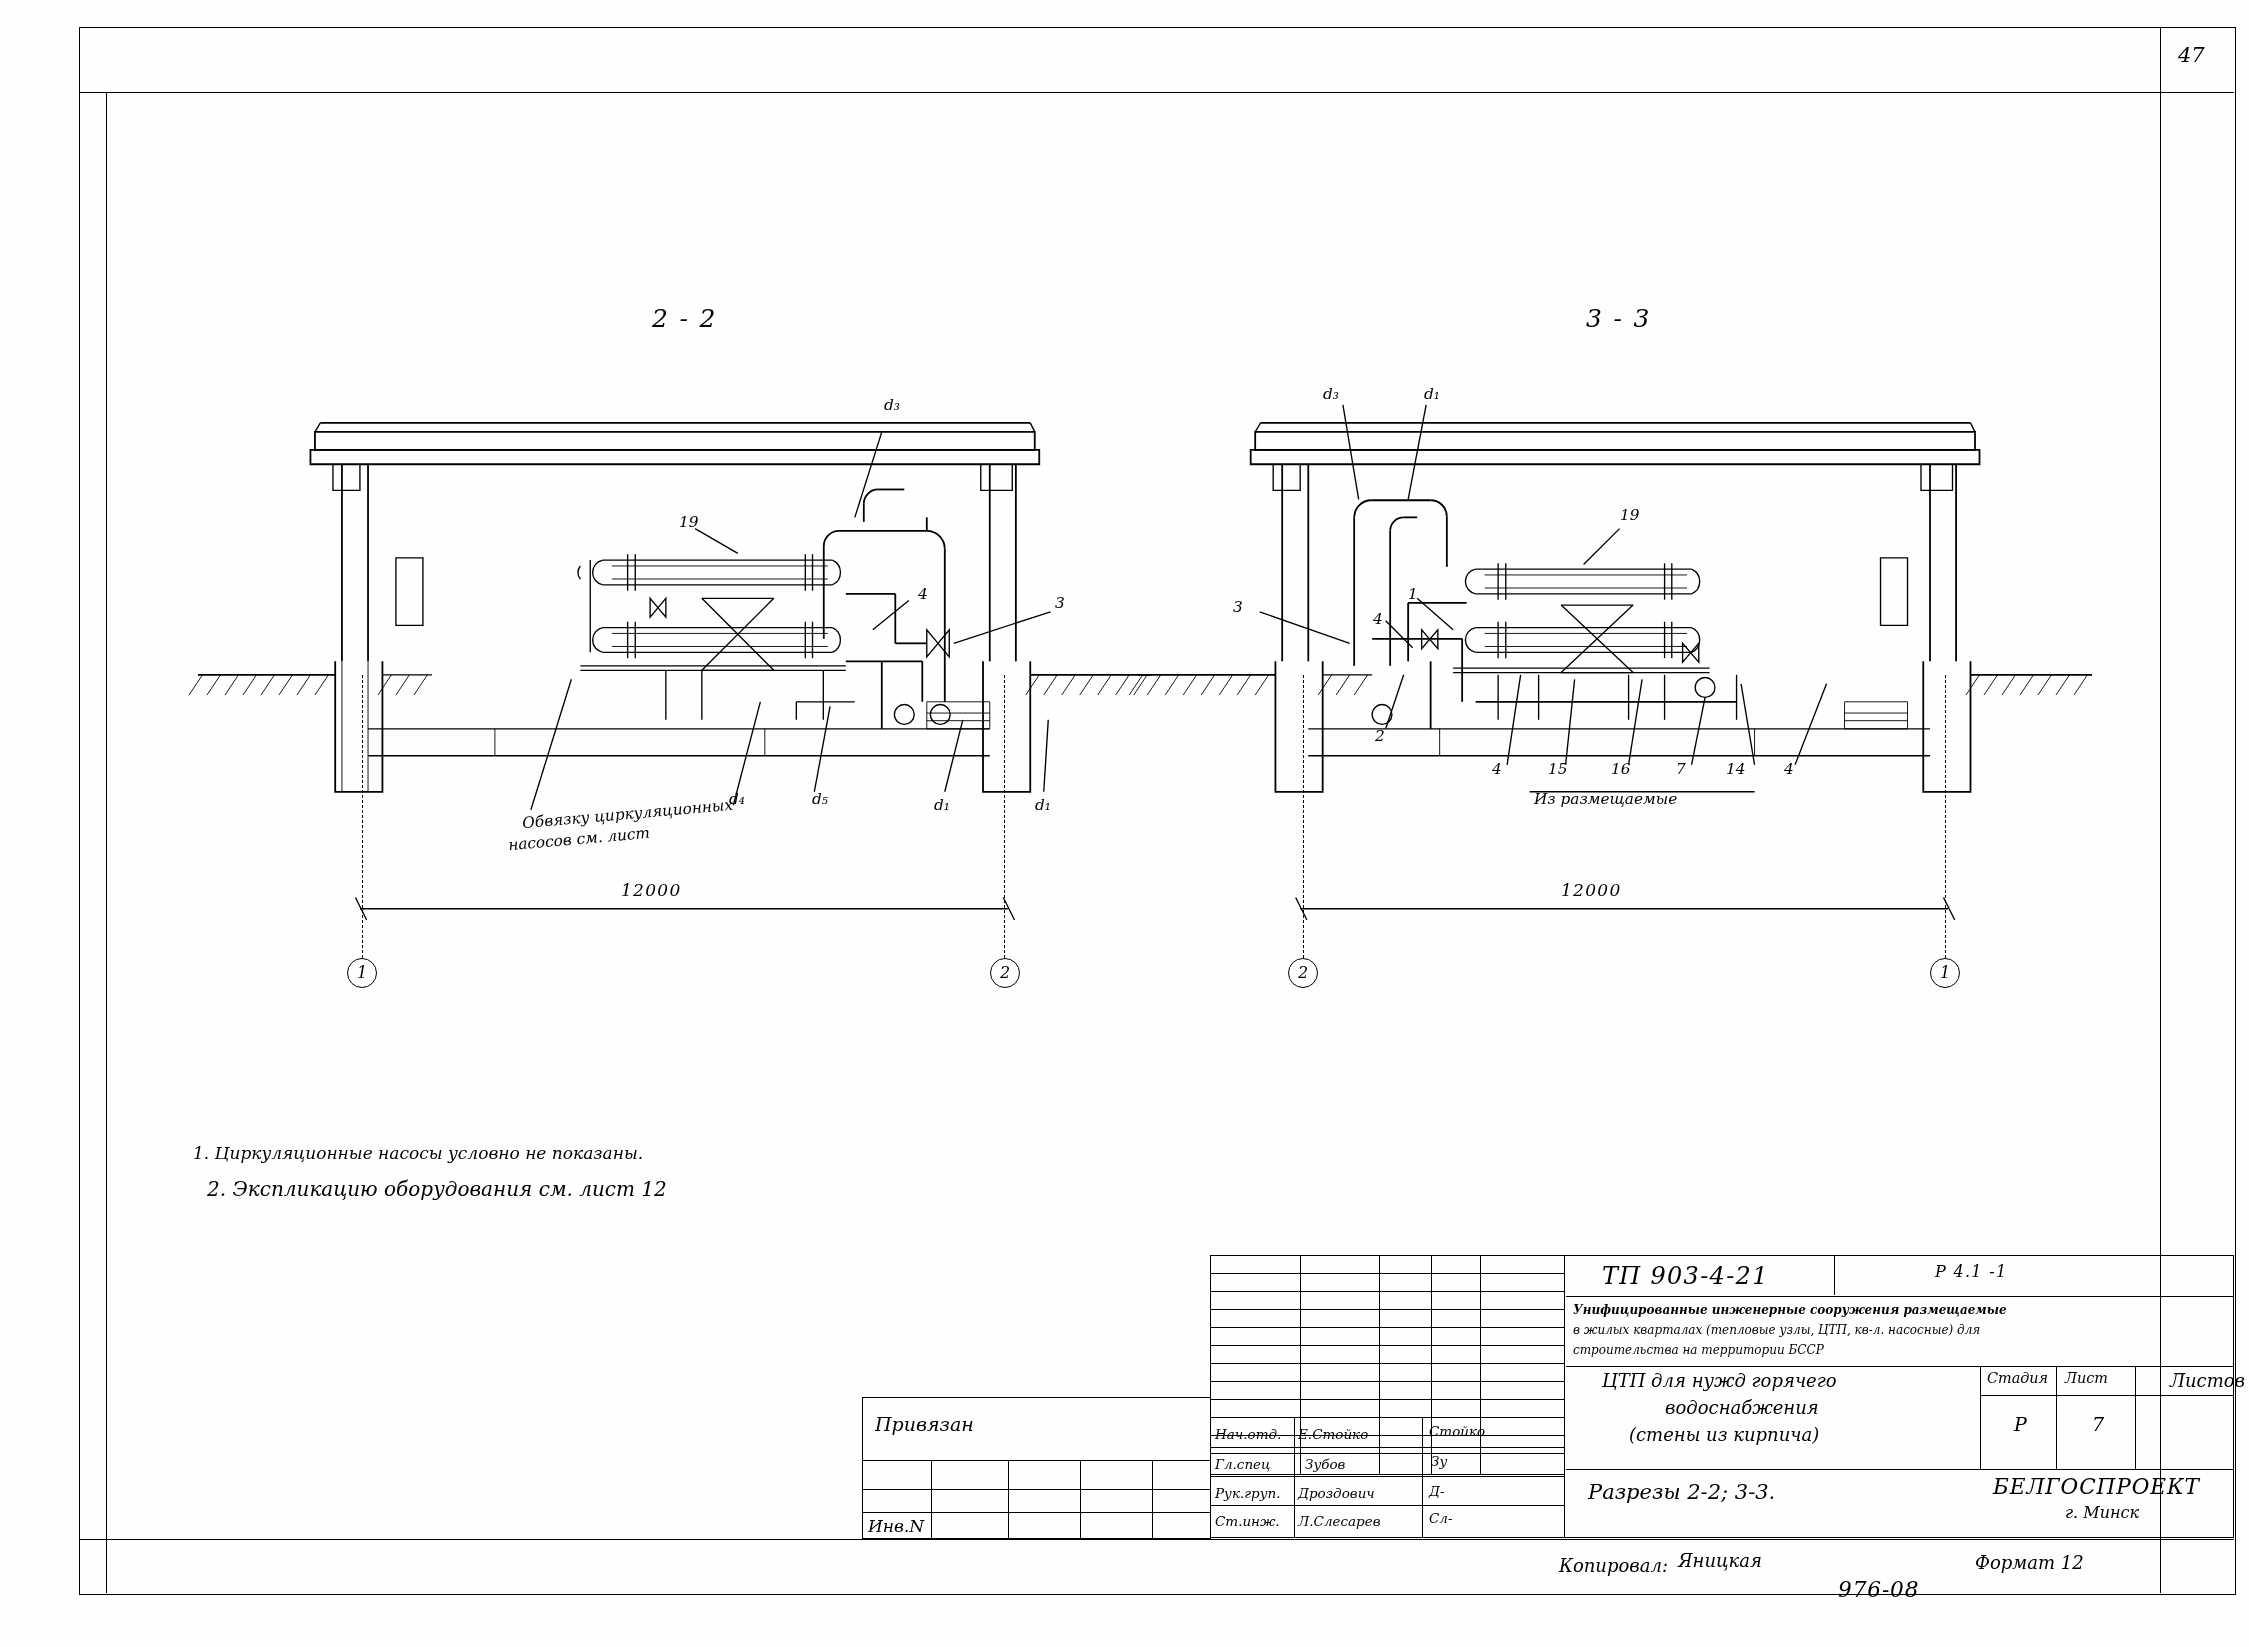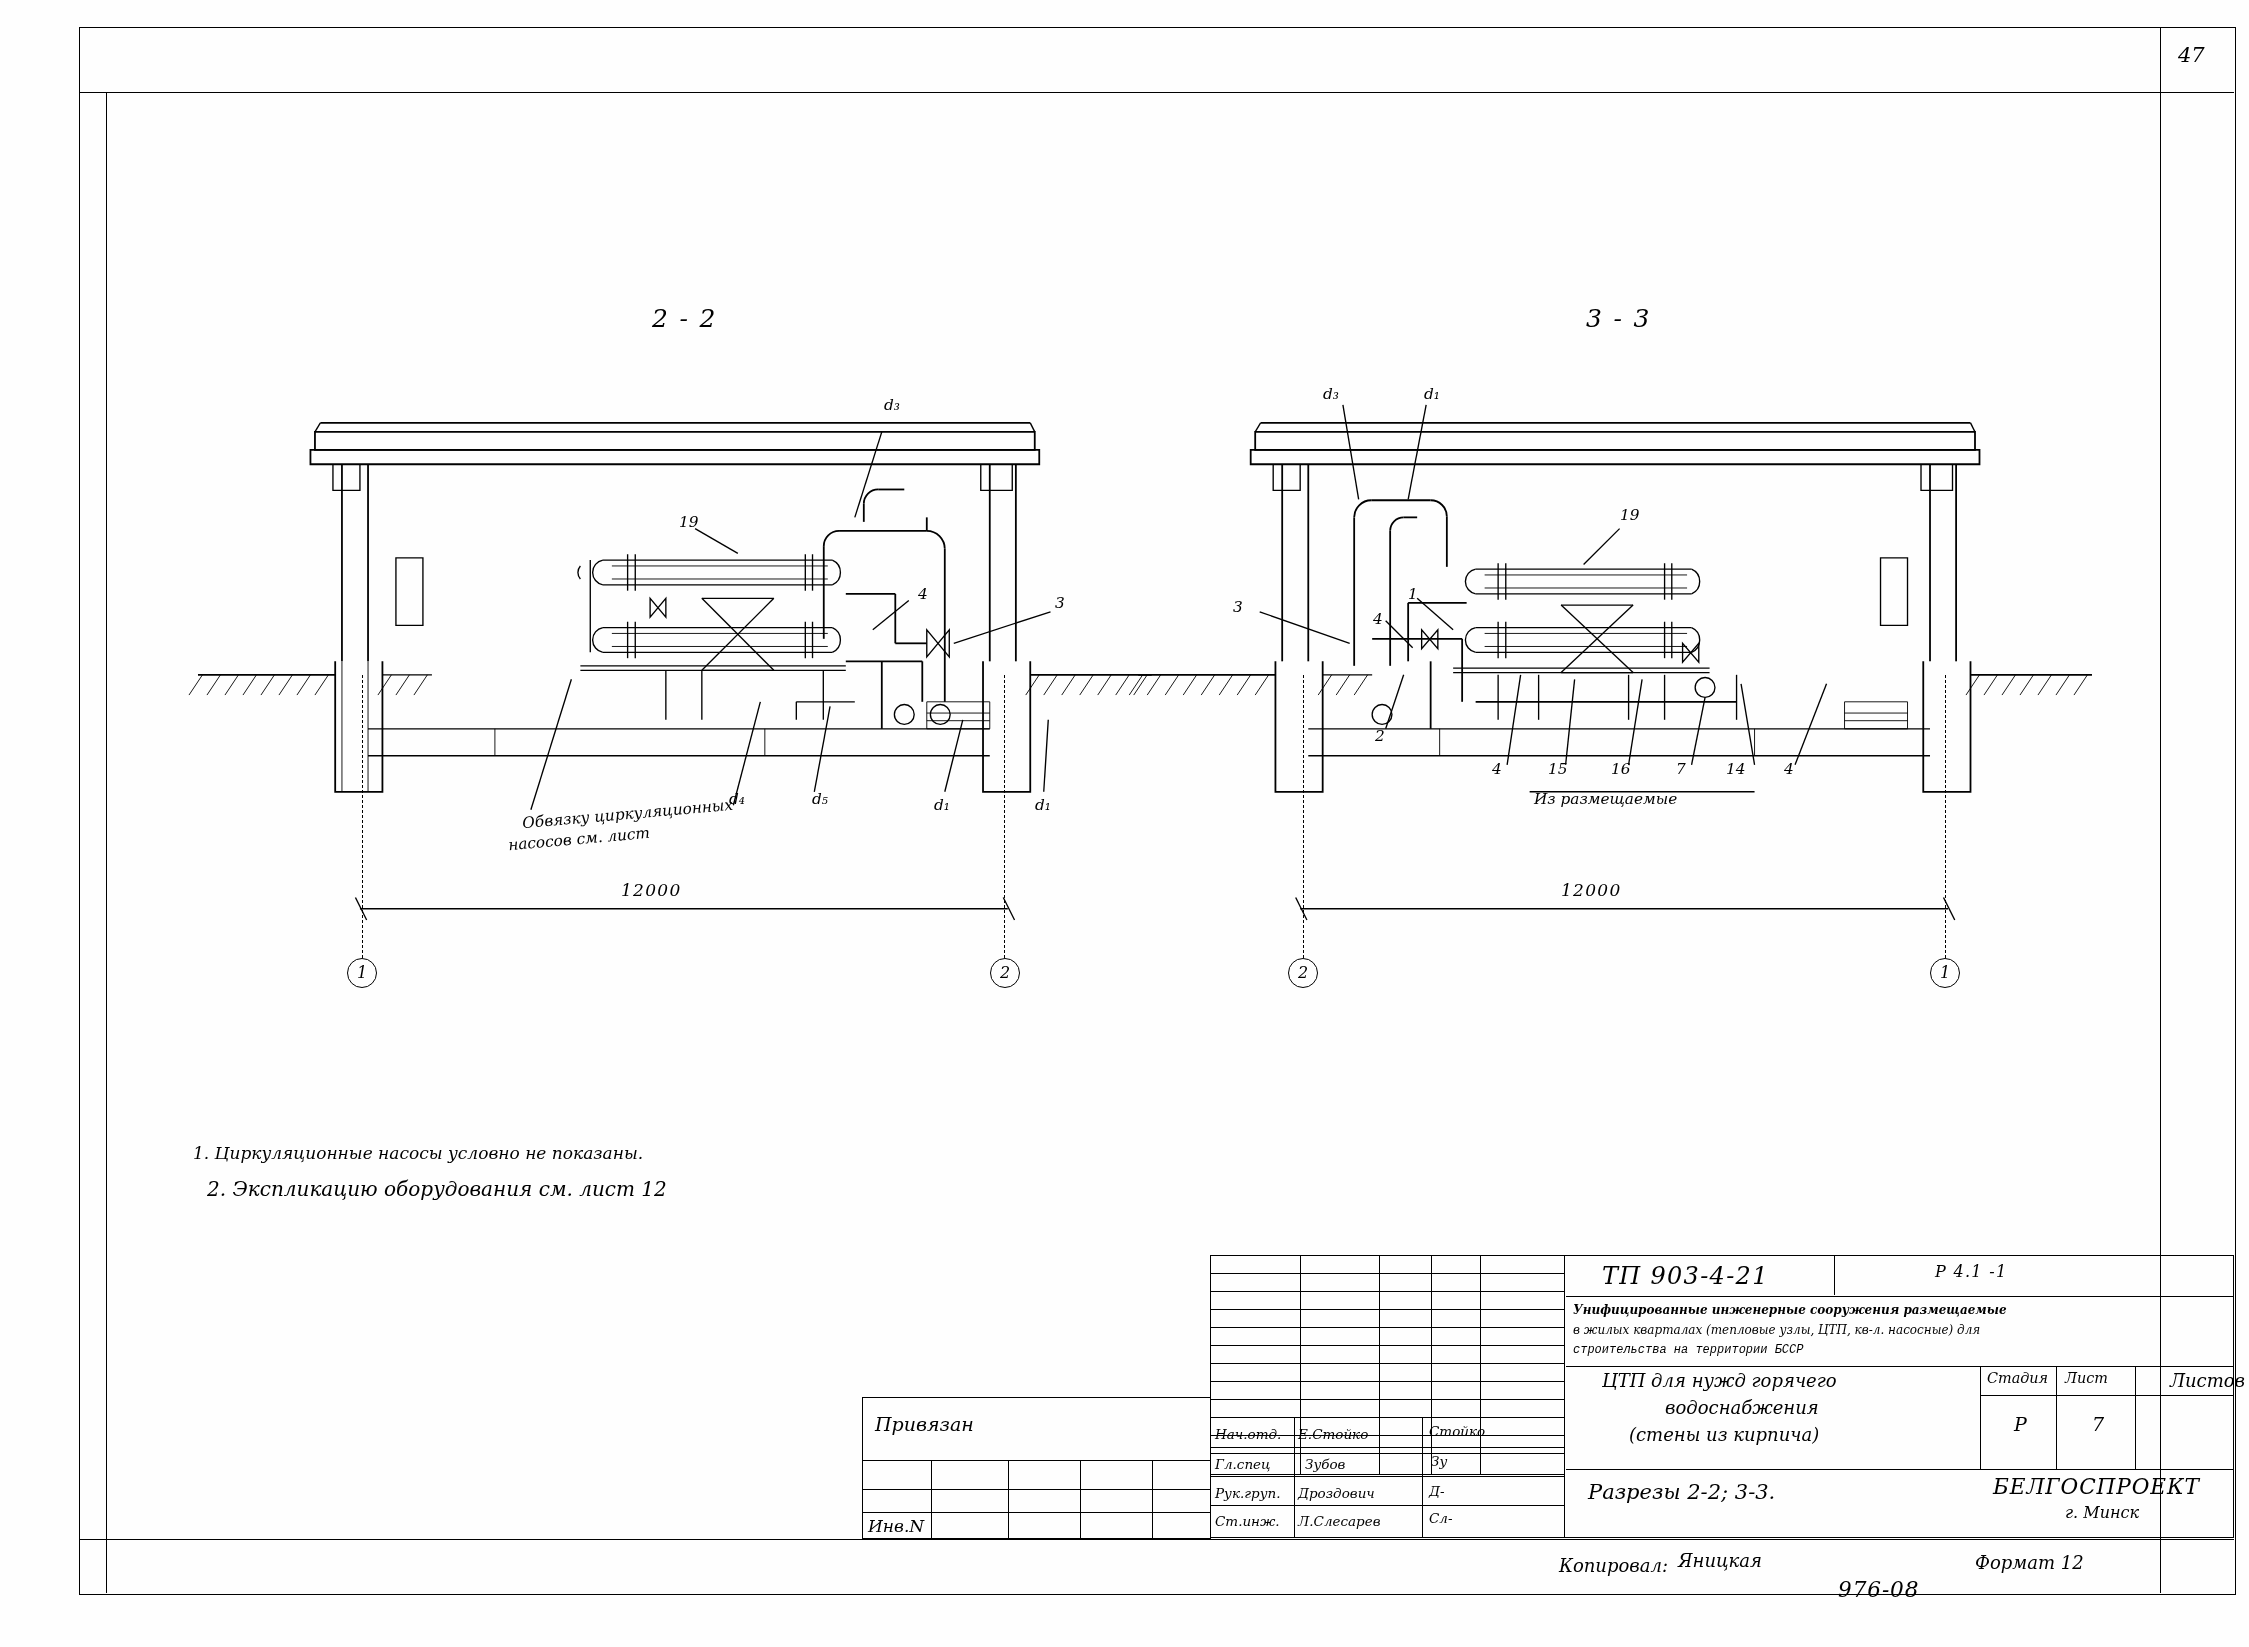--- a/index.html
+++ b/index.html
@@ -428,21 +428,21 @@
   <div class="ln v1" style="left:1980px;top:1366px;height:103px;"></div>
   <div class="ln v1" style="left:1834px;top:1255px;height:40px;"></div>
   <div class="ln v1" style="left:2056px;top:1366px;height:103px;"></div>
   <div class="ln v1" style="left:2135px;top:1366px;height:103px;"></div>
 
   <div class="tb-txt" style="left:1602px;top:1262px;font-size:24px;letter-spacing:1.3px;">ТП 903-4-21</div>
   <div class="tb-txt" style="left:1935px;top:1262px;font-size:16px;letter-spacing:1.3px;">Р 4.1 -1</div>
 
   <div class="tb-txt lbl-xs" style="left:1573px;top:1303px;font-size:12px;font-weight:bold;">Унифицированные инженерные сооружения размещаемые</div>
   <div class="tb-txt lbl-xs" style="left:1573px;top:1323px;font-size:12px;">в жилых кварталах (тепловые узлы, ЦТП, кв-л. насосные) для</div>
-  <div class="tb-txt lbl-xs" style="left:1573px;top:1343px;font-size:12px;font-family:Liberation Mono, monospace;">строительства на территории БССР</div>
+  <div class="tb-txt lbl-xs" style="left:1573px;top:1343px;font-size:12px;">строительства на территории БССР</div>
 
   <div class="tb-txt" style="left:1602px;top:1370px;font-size:18px;">ЦТП для нужд горячего</div>
   <div class="tb-txt" style="left:1665px;top:1397px;font-size:18px;">водоснабжения</div>
   <div class="tb-txt" style="left:1629px;top:1424px;font-size:18px;">(стены из кирпича)</div>
 
   <div class="tb-txt" style="left:1987px;top:1370px;font-size:14.4px;">Стадия</div>
   <div class="tb-txt" style="left:2065px;top:1370px;font-size:14.4px;">Лист</div>
   <div class="tb-txt" style="left:2142px;top:1370px;font-size:18px;margin-left:28px;">Листов</div>
   <div class="tb-txt" style="left:2014px;top:1413px;font-size:19px;">Р</div>
   <div class="tb-txt" style="left:2092px;top:1413px;font-size:19px;">7</div>

